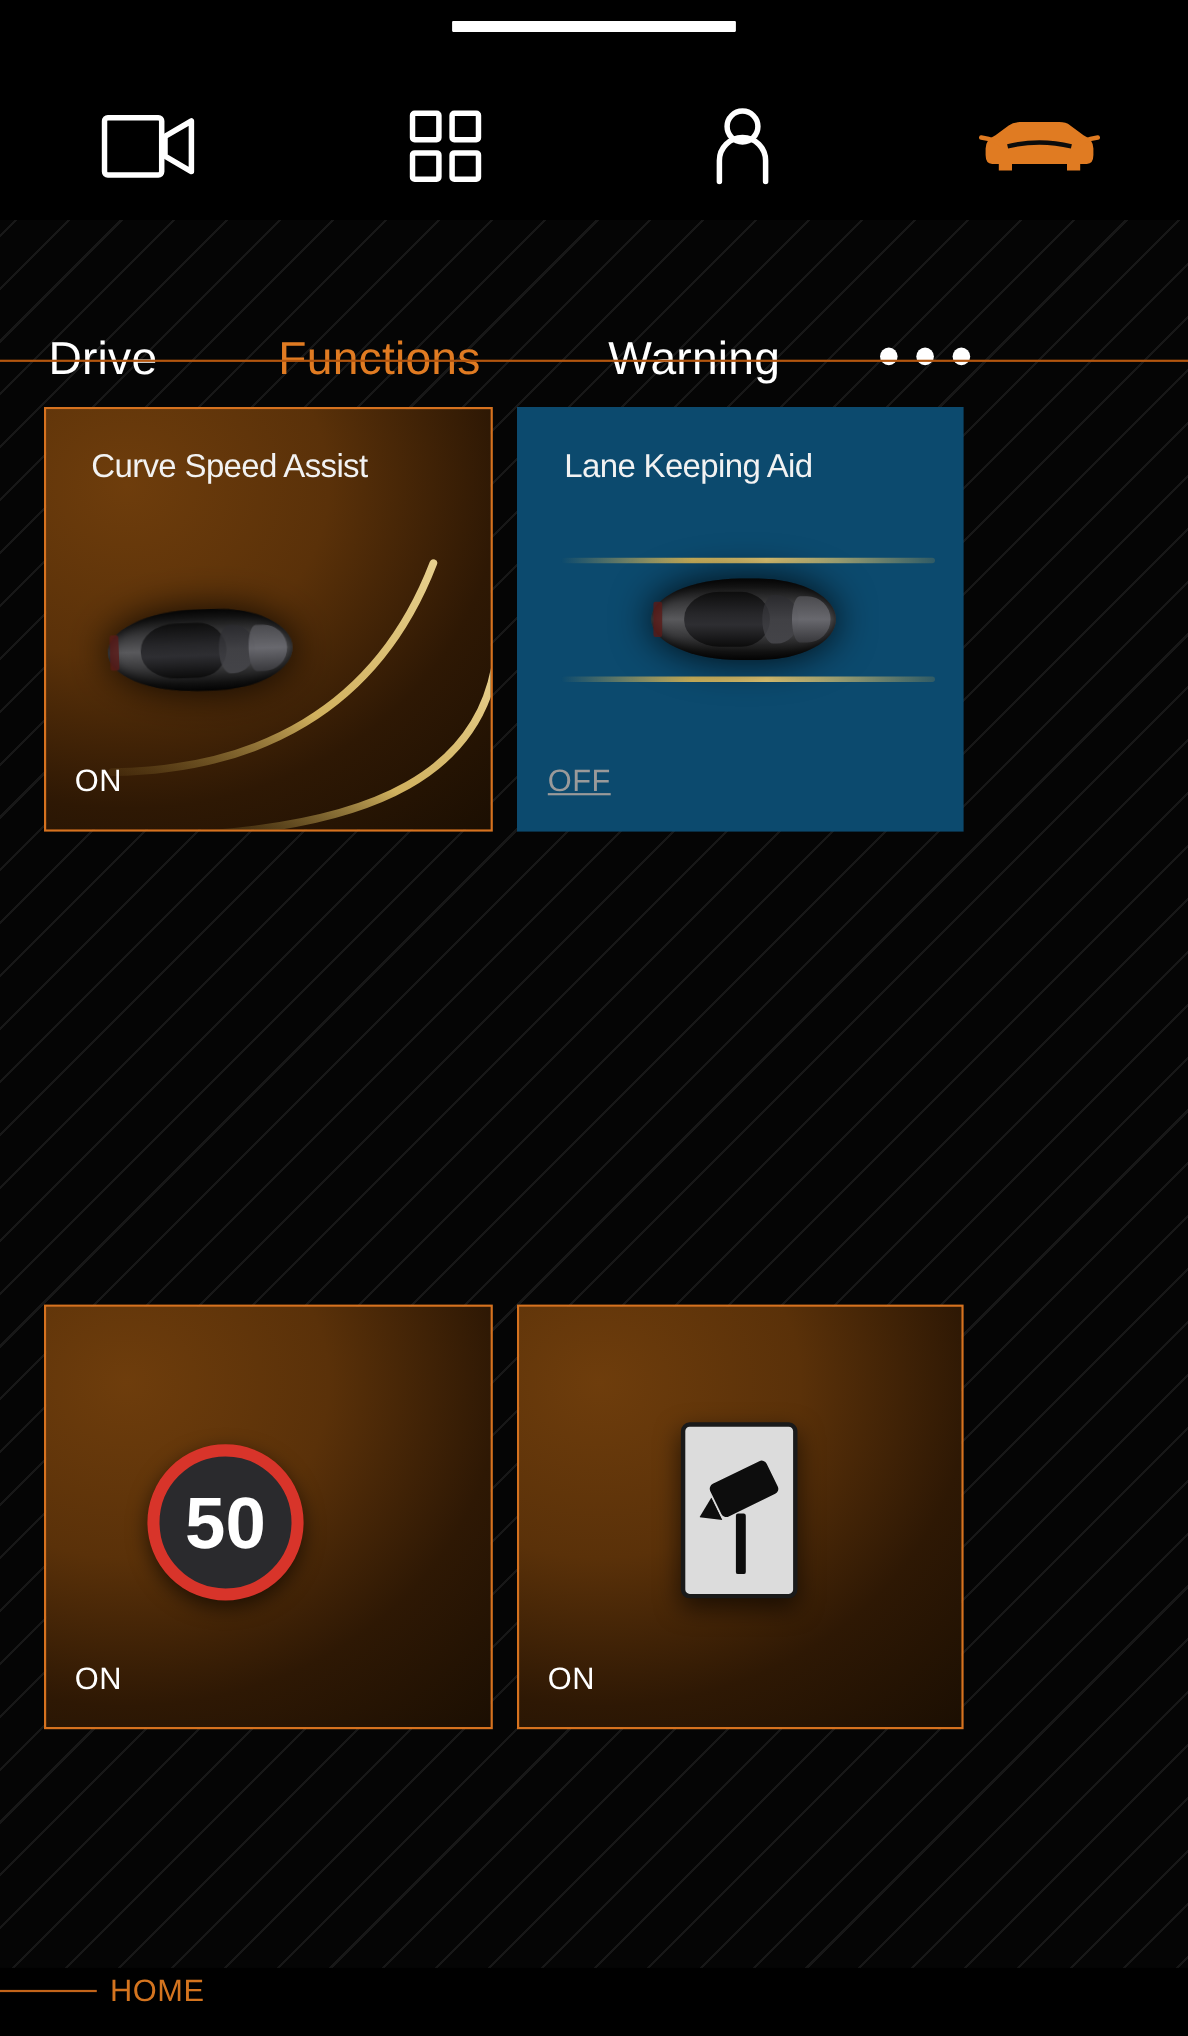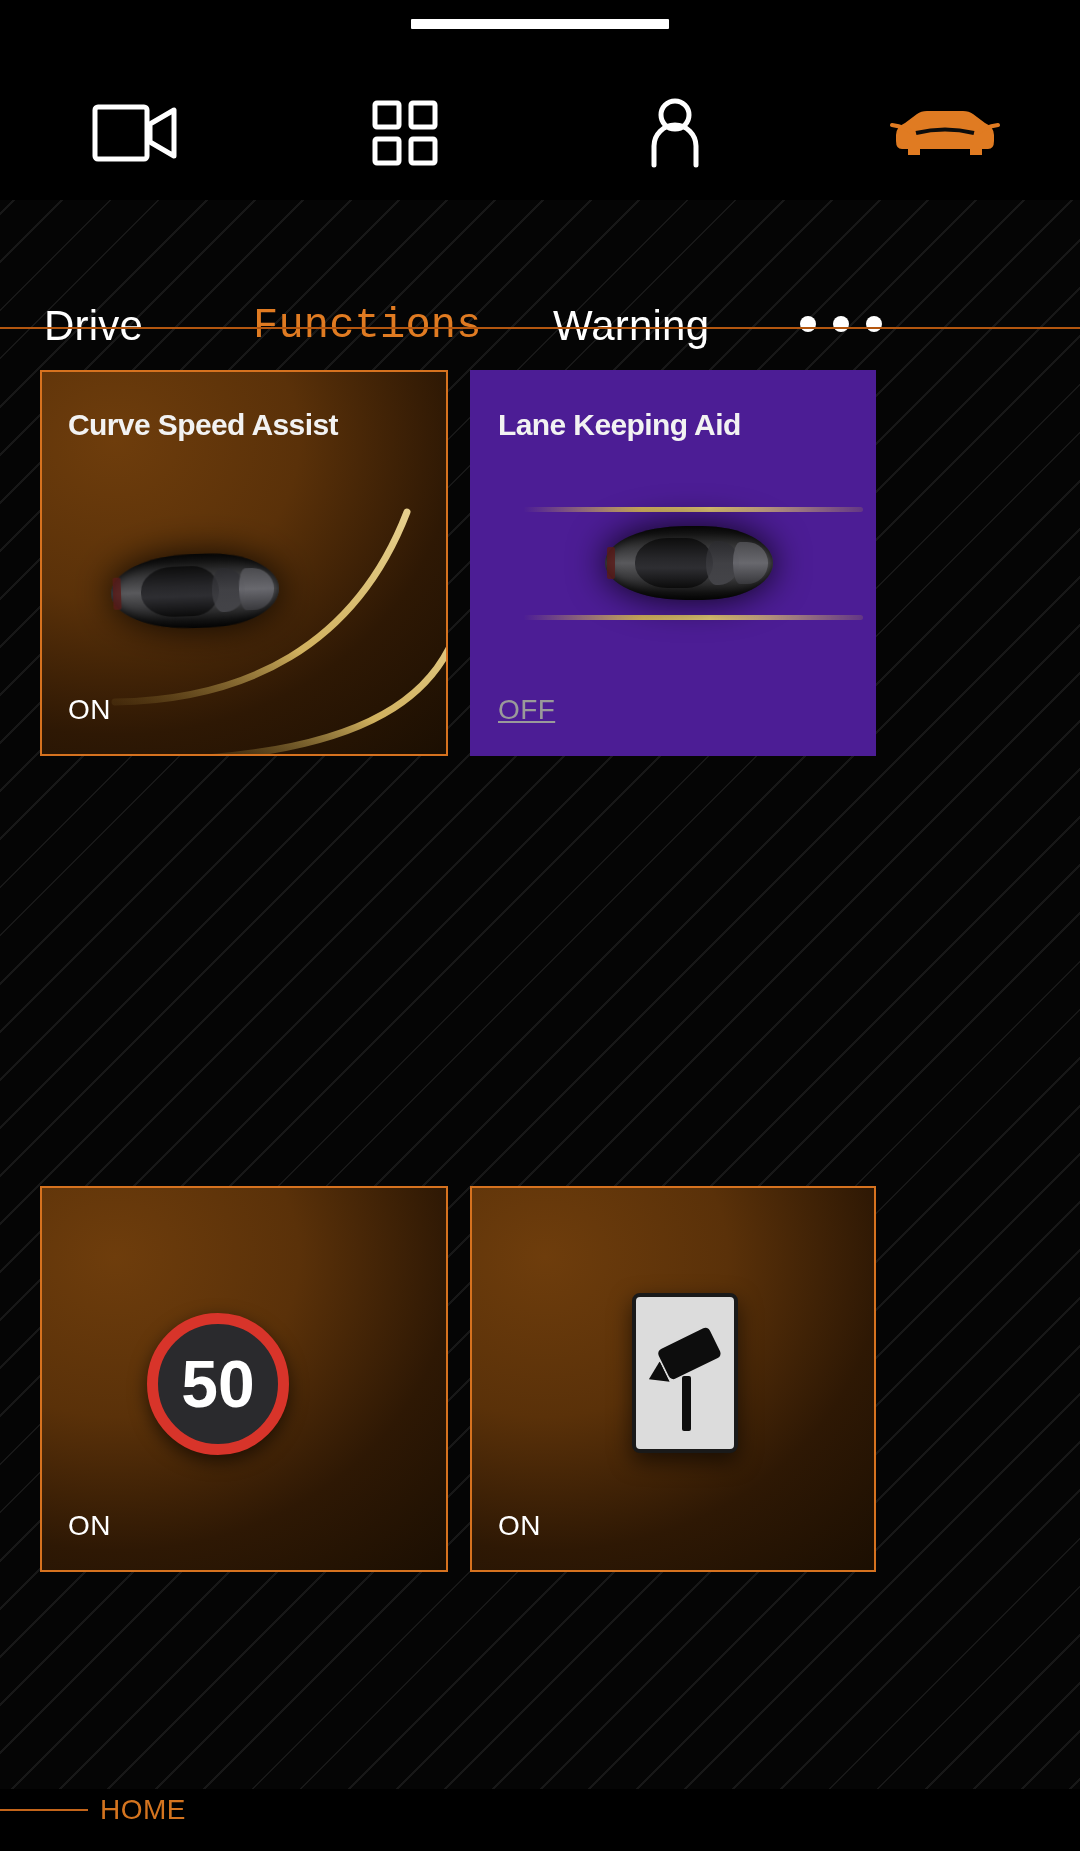--- a/index.html
+++ b/index.html
@@ -47,21 +47,21 @@
   .tabs {
     position:absolute; left:0; right:12px; top:200px; height:190px;
     display:flex; align-items:center;
   }
   .tab {
     font-size:42px; color:#ffffff; letter-spacing:0.2px;
     white-space:nowrap; line-height:1;
   }
   .tab.active { color:#e07b22; }
   .tab-drive { position:absolute; left:44px; top:105px; }
-  .tab-functions { position:absolute; left:253px; top:105px;font-family:Liberation Mono, monospace; }
+  .tab-functions { position:absolute; left:253px; top:105px; }
   .tab-charge { position:absolute; left:553px; top:105px; }
   .tab-more {
     position:absolute; left:800px; top:116px;
     display:flex; gap:17px; align-items:center;
   }
   .dot { width:16px; height:16px; border-radius:50%; background:#fff; display:block; }
 
   .tabs-rule {
     position:absolute; left:0; right:0; top:327px; height:2px;
     background:#b3560f;
@@ -78,36 +78,35 @@
     position:relative; overflow:hidden;
     display:flex; flex-direction:column;
   }
   .card.on {
     border:2px solid #d6721f;
     background:
       radial-gradient(120% 110% at 18% 18%, #6e3d0c 0%, #5a3109 38%, #2e1804 70%, #1c0f02 100%);
   }
   .card.off {
     border:2px solid transparent;
-    background:#4c1d95;
+    background:#0c4a6e;
   }
   .card-title {
-    position:absolute; left:26px; top:36px;
+    position:absolute; left:41px; top:36px;
     font-size:30px; color:#f2f2f2; letter-spacing:-0.6px;
     white-space:nowrap;
-    font-weight:bold;
   }
   .card-status {
     position:absolute; left:26px; bottom:28px;
     font-size:28px; letter-spacing:0.4px;
   }
   .card-status.s-on { color:#ffffff; }
   .card-status.s-off { color:#9a9a9a;text-decoration:underline; }
 
-  .art { position:absolute; inset:0;margin-left:13px; }
+  .art { position:absolute; inset:0; }
 
   
   .car {
     position:absolute;
     width:var(--cw); height:var(--ch);
     filter: drop-shadow(0 0 18px rgba(0,0,0,0.85));
   }
   .car .body {
     position:absolute; inset:0;
     border-radius:48% 42% 42% 48% / 50% 50% 50% 50%;

